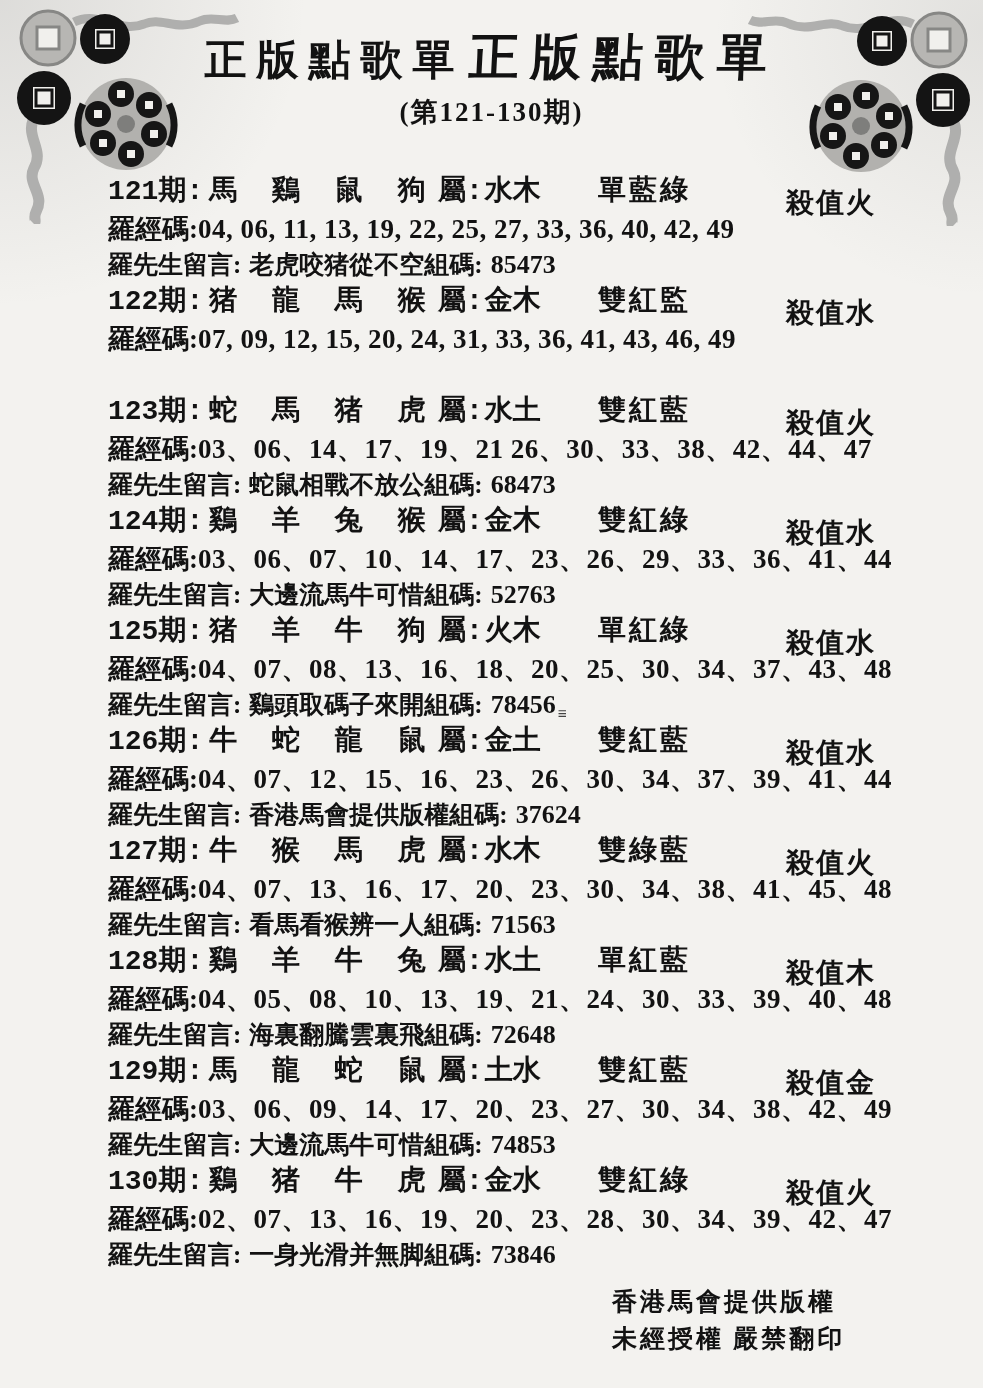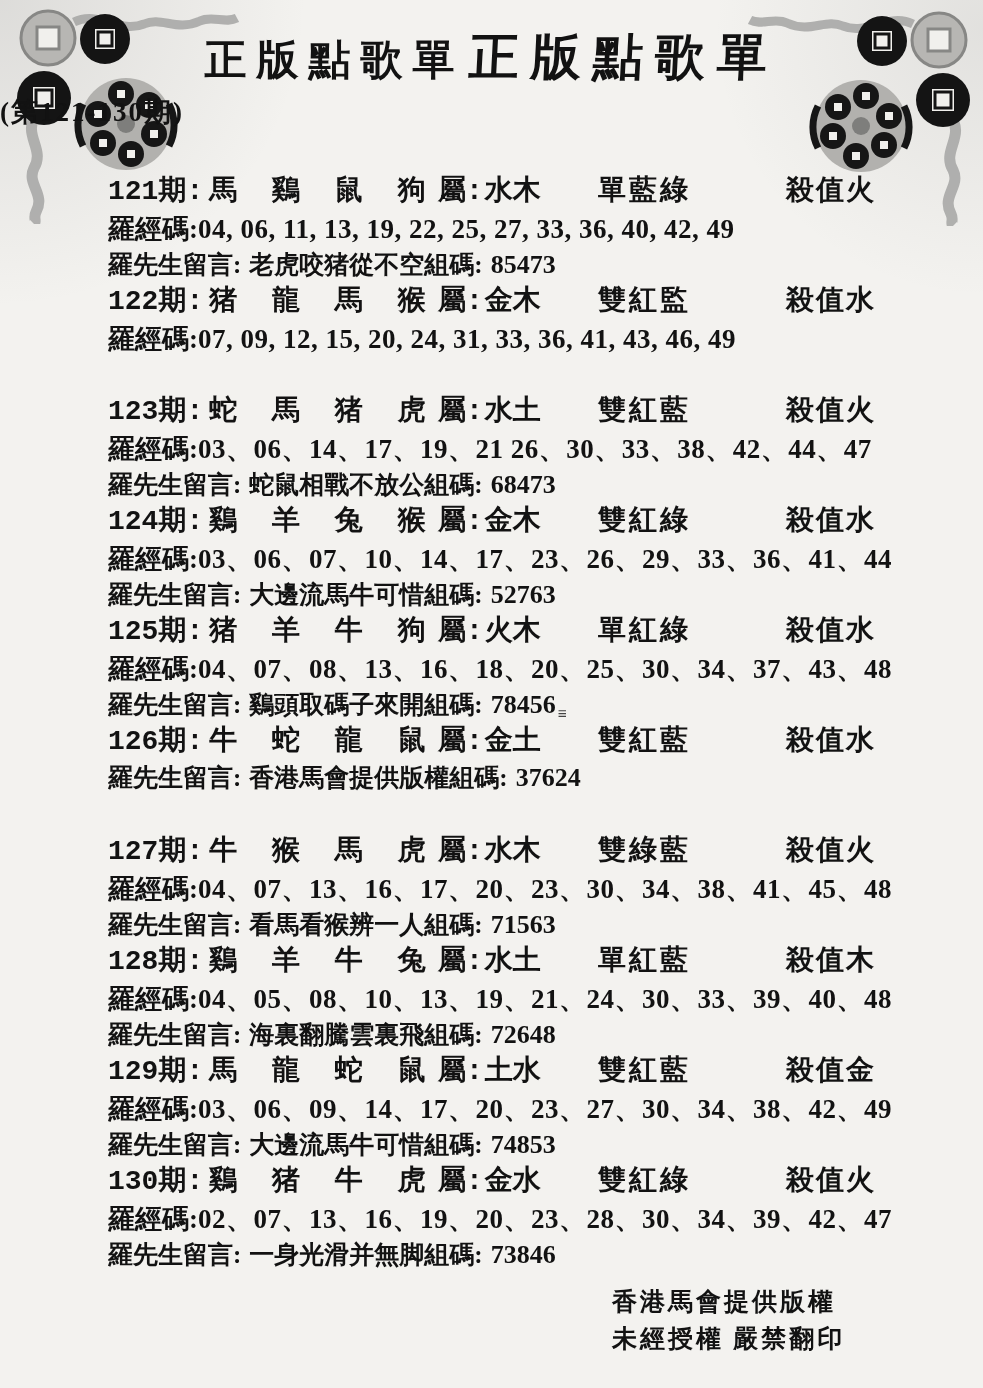--- a/index.html
+++ b/index.html
@@ -27,36 +27,36 @@
   }
   .title-cal{
     font-size:42px;font-weight:bold;letter-spacing:10px;
   }
   .title-main{
     font-size:50px;font-weight:900;letter-spacing:12px;
     transform:skewX(-3deg);display:inline-block;margin-left:4px;
   }
   .subtitle{
     position:absolute;top:94px;left:0;width:100%;
-    font-size:27px;font-weight:bold;letter-spacing:2px;
+    text-align:center;font-size:27px;font-weight:bold;letter-spacing:2px;
   }
   .entries{
     position:absolute;top:171px;left:108px;width:772px;
   }
   .entry{height:110px;position:relative;}
   .l1{
     position:relative;height:40px;
     font-size:28px;font-weight:bold;white-space:nowrap;font-family:Liberation Mono, monospace;
   }
   .period{margin-right:6px;}
   .zodiacs{letter-spacing:9px;}
   .attr{position:absolute;left:330px;top:0;}
   .attr-label{margin-right:2px;}
   .colors{position:absolute;left:462px;top:0;letter-spacing:3px;margin-left:28px;}
-  .kill{position:absolute;right:4px;top:0;letter-spacing:2px;text-align:center;}
+  .kill{position:absolute;right:4px;top:13px;letter-spacing:2px;text-align:center;}
   .l2{
     height:37px;font-size:27px;white-space:nowrap;
   }
   .l2 .lbl{font-weight:bold;}
   .codes{font-weight:600;letter-spacing:.5px;text-align:right;}
   .l3{
     height:33px;font-size:25px;font-weight:bold;white-space:nowrap;
   }
   .l3 .lbl{margin-right:8px;text-align:right;}
   .group-lbl{}
@@ -212,20 +212,23 @@
       </div>
     </div>
 
     <div class="entry">
       <div class="l1">
         <span class="period">126期:</span><span class="zodiacs">牛 蛇 龍 鼠</span>
         <span class="attr"><span class="attr-label">屬:</span><span>金土</span></span>
         <span class="colors">雙紅藍</span>
         <span class="kill">殺值水</span>
       </div>
+      <div class="l2">
+        <span class="lbl">羅經碼:</span><span class="codes">04、07、12、15、16、23、26、30、34、37、39、41、44</span>
+      </div>
       <div class="l3">
         <span class="lbl">羅先生留言:</span><span>香港馬會提供版權</span><span class="lbl group-lbl">組碼:</span><span class="group">37624</span><span class="tail"></span>
       </div>
     </div>
 
     <div class="entry">
       <div class="l1">
         <span class="period">127期:</span><span class="zodiacs">牛 猴 馬 虎</span>
         <span class="attr"><span class="attr-label">屬:</span><span>水木</span></span>
         <span class="colors">雙綠藍</span>

